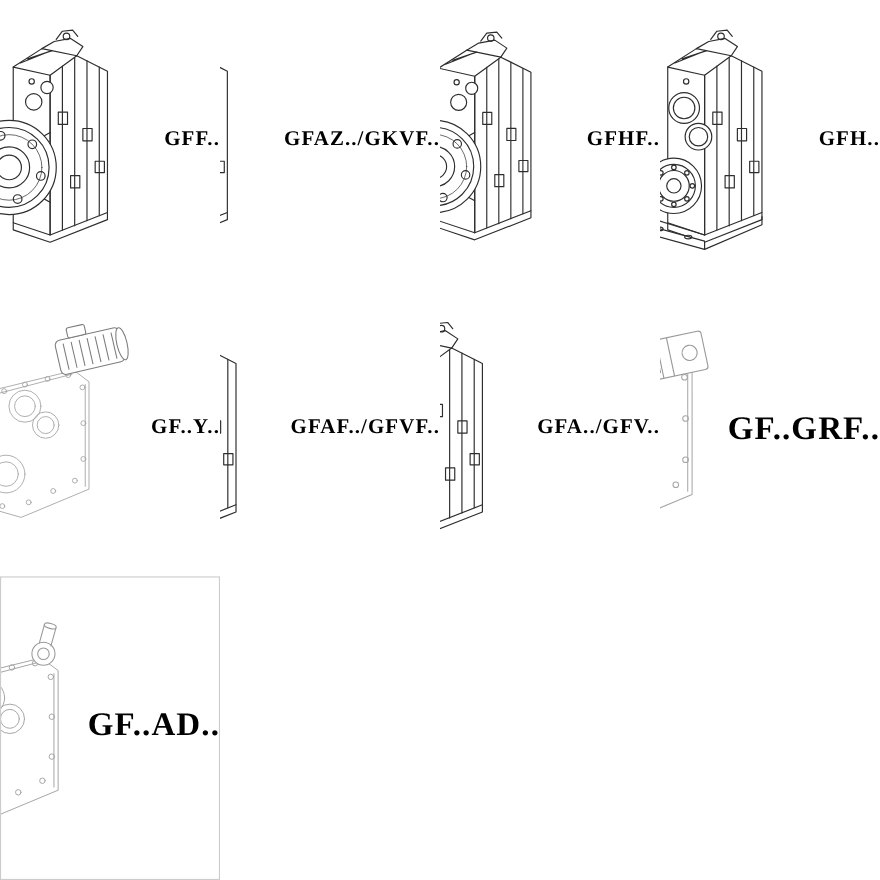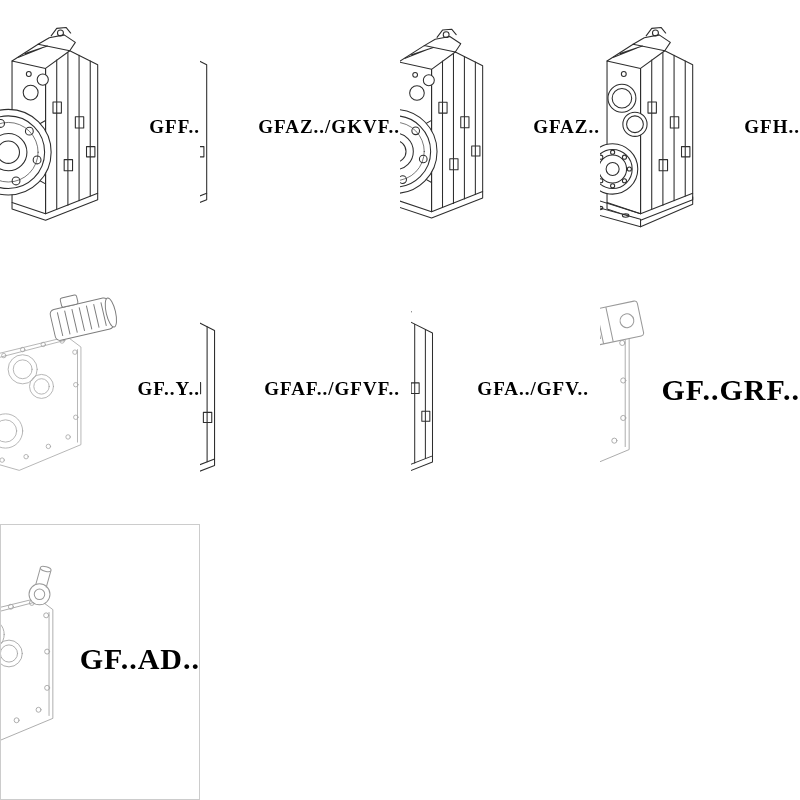--- a/index.html
+++ b/index.html
@@ -214,21 +214,21 @@
     <figcaption class="lbl">GFAZ../GKVF..</figcaption>
   </figure>
 
 
   <figure class="cell" style="margin:0">
     <div class="art">
       <svg viewBox="0 0 200 232">
           <use href="#g-flange" transform="translate(4,2) scale(0.98)"></use>
         </svg>
     </div>
-    <figcaption class="lbl">GFAZ..</figcaption>
+    <figcaption class="lbl">GFHF..</figcaption>
   </figure>
 
   <figure class="cell" style="margin:0">
     <div class="art">
       <svg viewBox="0 0 200 232">
           <use href="#g-foot"></use>
         </svg>
     </div>
     <figcaption class="lbl">GFH..</figcaption>
   </figure>
@@ -246,21 +246,21 @@
 
   <figure class="cell" style="margin:0">
     <div class="art">
       <svg viewBox="0 0 200 232">
           <use href="#g-flange" transform="translate(2,4)"></use>
         </svg>
     </div>
     <figcaption class="lbl">GFAF../GFVF..</figcaption>
   </figure>
 
-  <figure class="cell" style="margin:11px">
+  <figure class="cell" style="margin:0">
     <div class="art">
       <svg viewBox="0 0 200 232">
           <use href="#g-hollow" transform="translate(2,4)"></use>
         </svg>
     </div>
     <figcaption class="lbl">GFA../GFV..</figcaption>
   </figure>
 
   <figure class="cell" style="margin:0">
     <div class="art">

